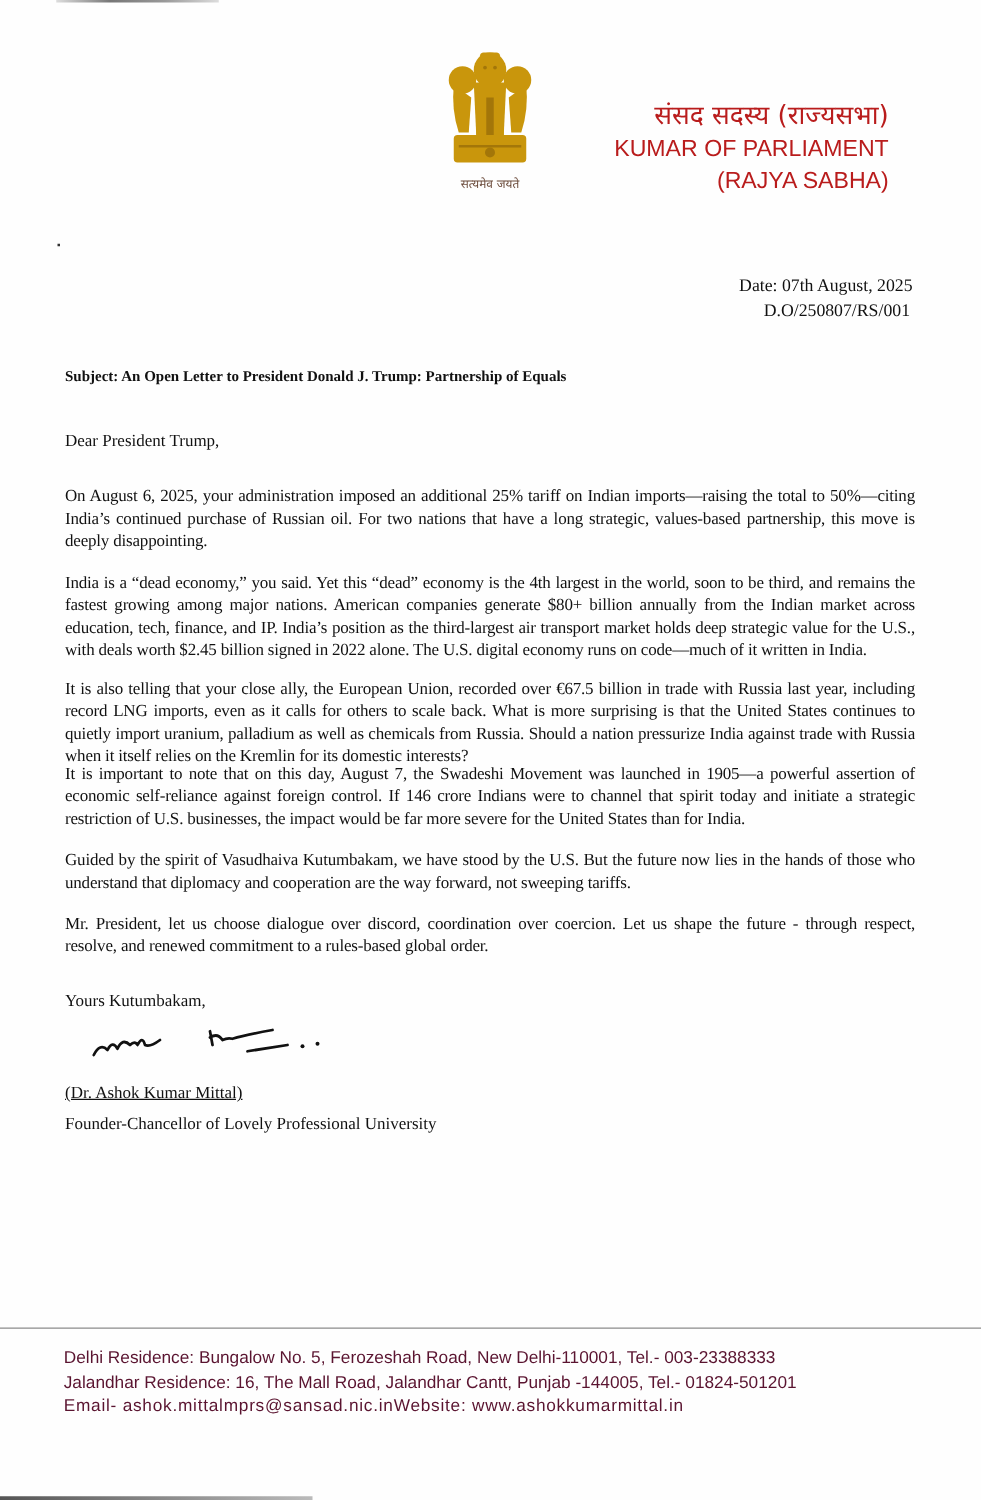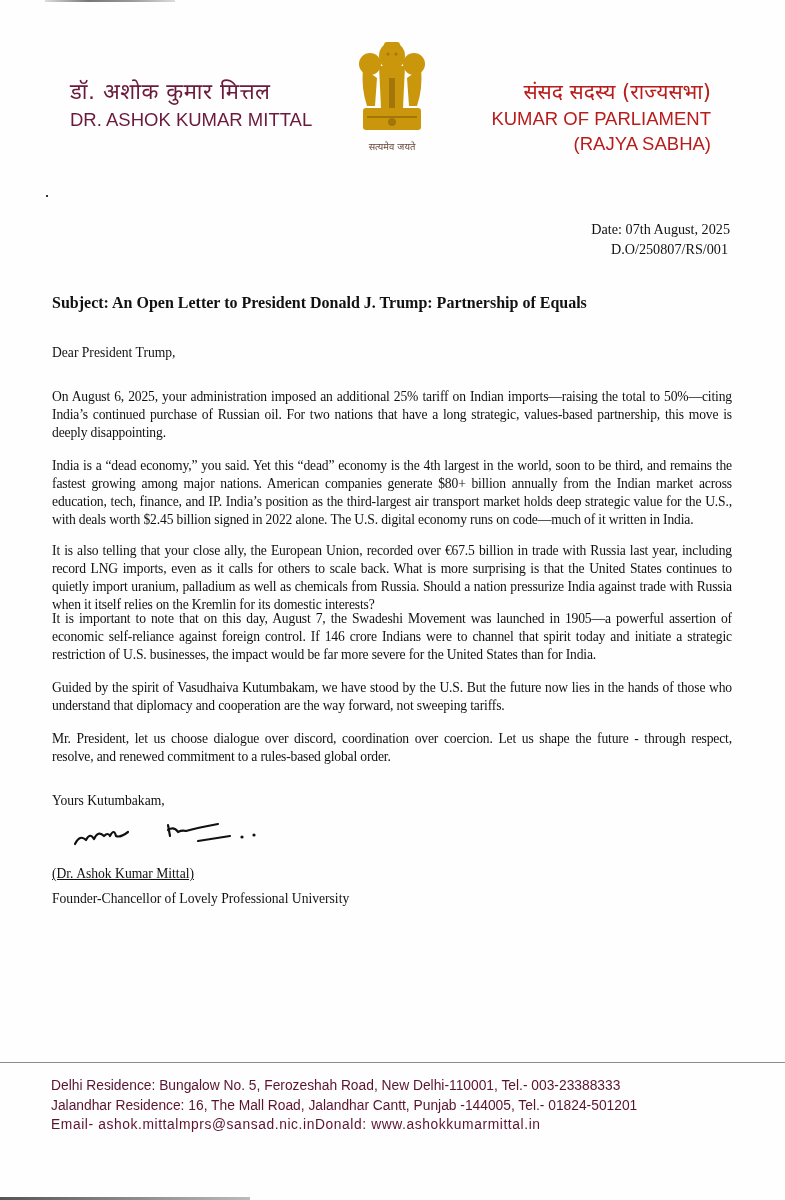--- a/index.html
+++ b/index.html
@@ -19,21 +19,21 @@
     .emblem { position: absolute; left: 355px; top: 38px; width: 74px; height: 125px; }
     .emblem svg { display: block; }
     .motto { position: absolute; left: 350px; top: 140px; width: 84px; text-align: center; font-family: "DejaVu Serif", serif; font-size: 9.5px; color: #6a4a3a; }
 
     .stray-dot { position: absolute; left: 46px; top: 195px; width: 2px; height: 2px; background: #333; }
 
     .doc { font-family: "Liberation Serif", serif; color: #111; font-size: 13.6px; }
     .dateblock { position: absolute; left: 580px; top: 219px; width: 150px; text-align: right; line-height: 20px; font-size: 14.2px; }
     .dateblock div:nth-child(2) { padding-right: 2px; }
 
-    .subject { position: absolute; left: 52px; top: 294px; font-weight: bold; font-size: 16px; }
+    .subject { position: absolute; left: 52px; top: 294px; font-weight: bold; font-size: 12px; }
     .salutation { position: absolute; left: 52px; top: 345px; font-size: 13.6px; }
 
     .para { position: absolute; left: 52px; width: 680px; text-align: justify; line-height: 18px; font-size: 13.6px; letter-spacing: -0.15px; }
     .p1 { top: 388px; }
     .p2 { top: 457px; }
     .p3 { top: 542px; }
     .p4 { top: 610px; }
     .p5 { top: 679px; }
     .p6 { top: 730px; }
 
@@ -48,24 +48,20 @@
     .footer .line span { display: inline; }
     .fl-email { letter-spacing: 0.6px; }
     .gap { display: inline-block; width: 26px; }
   </style>
 </head>
 <body>
 
 <div class="page">
   <div class="top-edge"></div>
 
-  <div class="hdr-left">
-    <div class="hi">डॉ. अशोक कुमार मित्तल</div>
-    <div class="en">DR. ASHOK KUMAR MITTAL</div>
-  </div>
 
   <div class="emblem">
     <svg width="74" height="100" viewBox="0 0 74 100">
       <g fill="#c9960c">
 
         <ellipse cx="37" cy="18" rx="13" ry="14"></ellipse>
         <ellipse cx="15" cy="26" rx="11" ry="11"></ellipse>
         <ellipse cx="59" cy="26" rx="11" ry="11"></ellipse>
         <rect x="29" y="4" width="16" height="6" rx="3"></rect>
 
@@ -132,18 +128,18 @@
     <div class="signame">(Dr. Ashok Kumar Mittal)</div>
     <div class="sigtitle">Founder-Chancellor of Lovely Professional University</div>
   </div>
 
   <div class="footer-rule"></div>
 
   <div class="footer">
     <div class="line">Delhi Residence: Bungalow No. 5, Ferozeshah Road, New Delhi-110001, Tel.- 003-23388333</div>
     <div class="line">Jalandhar Residence: 16, The Mall Road, Jalandhar Cantt, Punjab -144005, Tel.- 01824-501201</div>
     <div class="line fl-email">
-      <span>Email-  ashok.mittalmprs@sansad.nic.in</span><span class="gap"></span><span>Donald:  www.ashokkumarmittal.in</span>
+      <span>Email-  ashok.mittalmprs@sansad.nic.in</span><span class="gap"></span><span>Website:  www.ashokkumarmittal.in</span>
     </div>
   </div>
 
   <div class="bottom-edge"></div>
 </div>
 
 </body></html>

